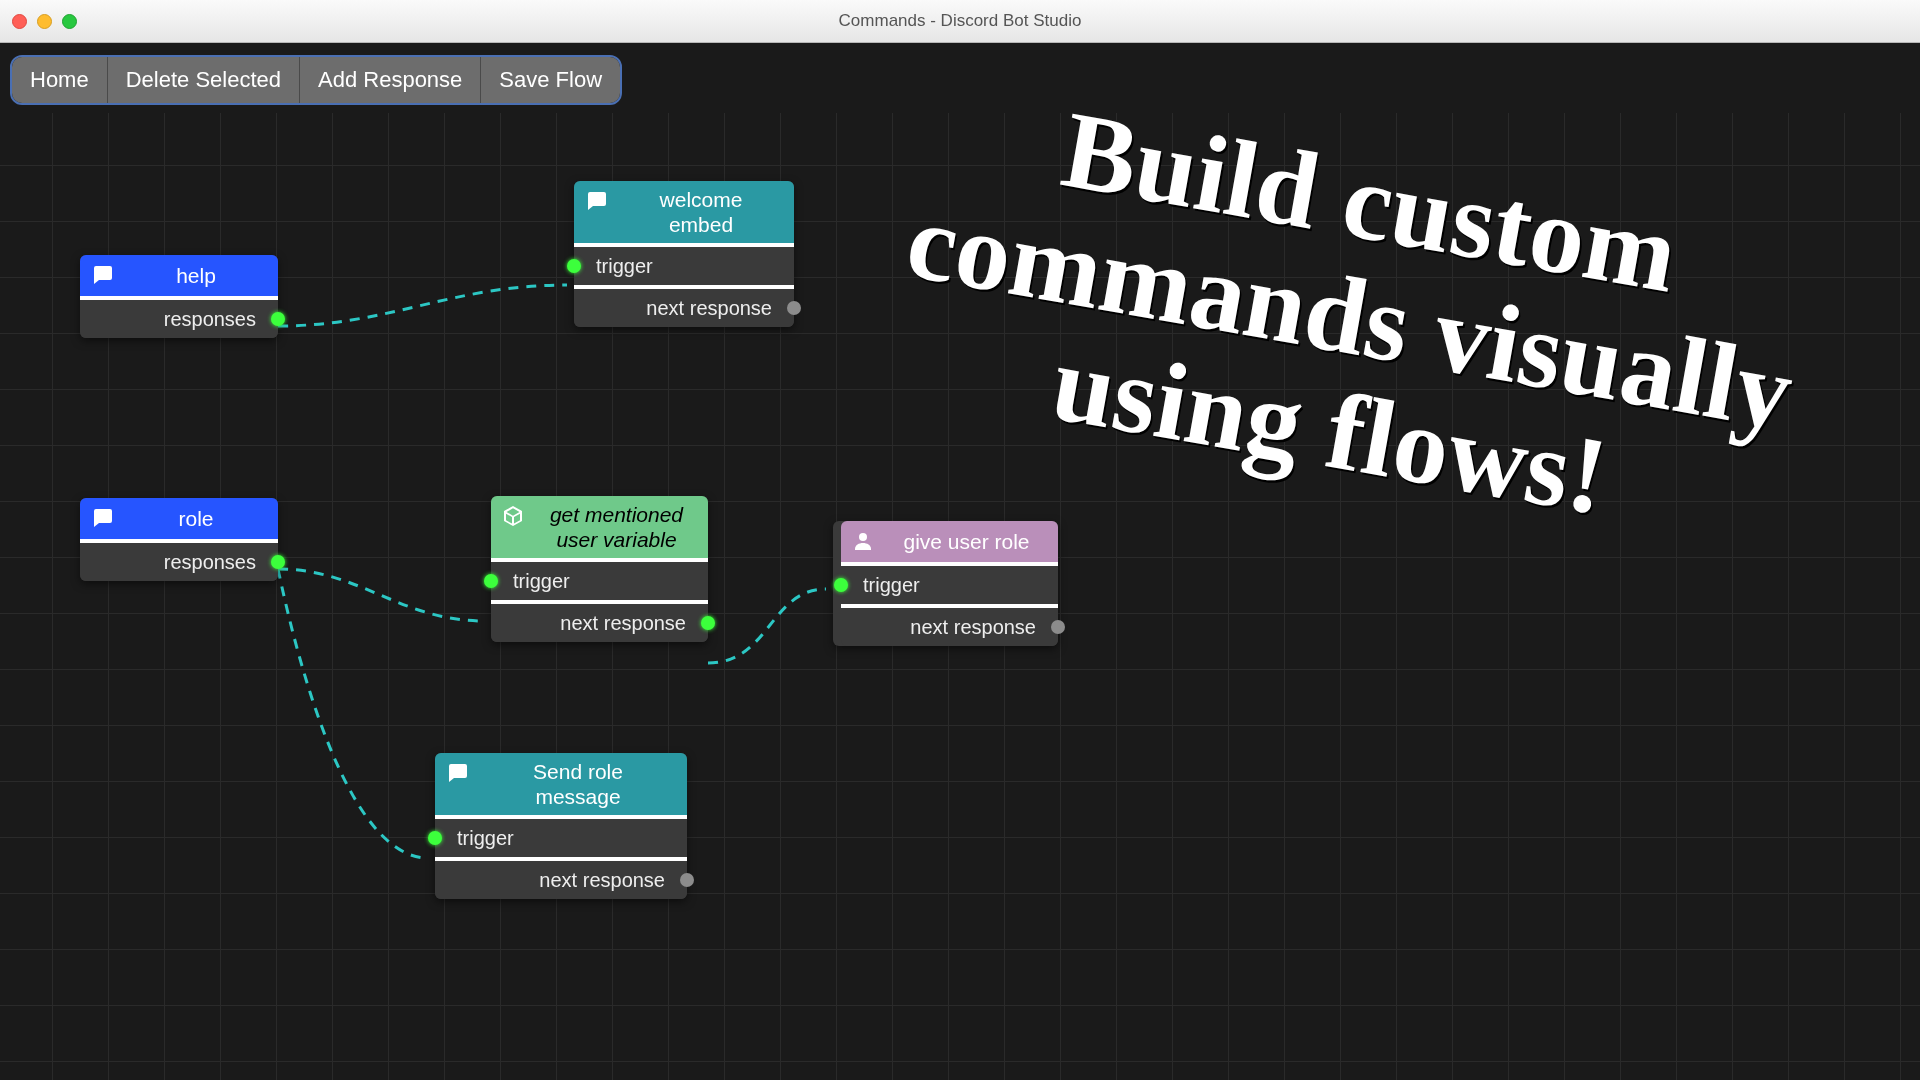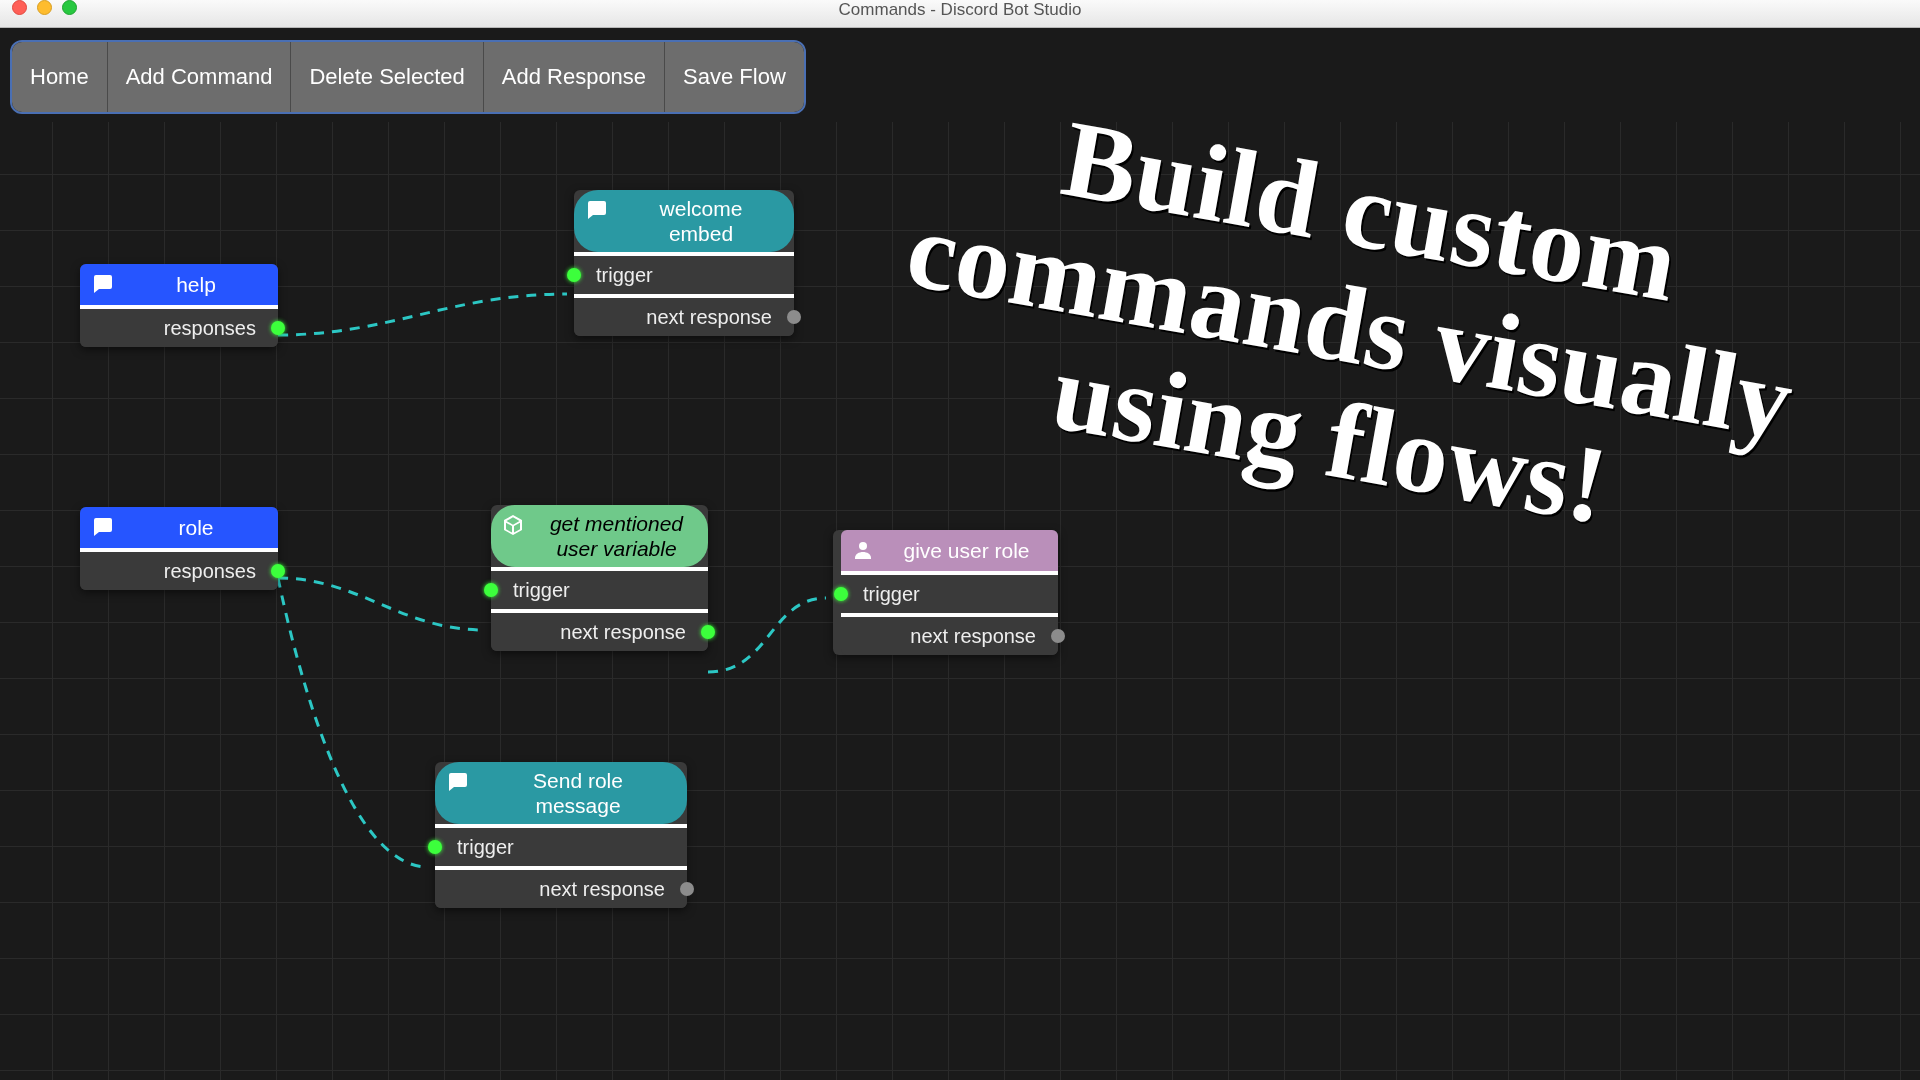--- a/index.html
+++ b/index.html
@@ -1,24 +1,24 @@
 <!DOCTYPE html>
 <html><head>
 <meta charset="utf-8">
 <style>
   * { box-sizing: border-box; margin: 0; padding: 0; }
   html, body { width: 1920px; height: 1080px; overflow: hidden; font-family: -apple-system, BlinkMacSystemFont, "Segoe UI", Arial, sans-serif; }
   
   
   .titlebar {
-    height: 28px;
+    height: 43px;
     background: linear-gradient(#fafafa, #e6e6e6);
     border-bottom: 1px solid #b8b8b8;
     display: flex;
-    align-items: flex-start;
+    align-items: center;
     position: relative;
   }
   .traffic-lights { display: flex; gap: 10px; margin-left: 12px; }
   .tl { width: 15px; height: 15px; border-radius: 50%; }
   .tl.red    { background: #ff5f57; border: 1px solid #e1483f; }
   .tl.yellow { background: #febc2e; border: 1px solid #d89e22; }
   .tl.green  { background: #28c840; border: 1px solid #1ea330; }
   .titlebar-title {
     position: absolute; left: 0; right: 0; text-align: center;
     font-size: 17px; color: #555; font-weight: 500;
@@ -34,21 +34,21 @@
   .btn-group {
     display: inline-flex;
     border: 2px solid #4a6fb3;
     border-radius: 12px;
     overflow: hidden;
   }
   .tb-btn {
     background: #6d6d6d;
     color: #fff;
     font-size: 22px;
-    padding: 22px 18px;
+    padding: 10px 18px;
     border: none;
     border-right: 1px solid #4a4a4a;
     cursor: pointer;
   }
   .tb-btn:last-child { border-right: none; }
 
   
   .canvas-wrap { position: relative; width: 1920px; height: calc(1080px - 28px - 68px); background: #1a1a1a; }
   .canvas {
     position: absolute; inset: 0;
@@ -69,21 +69,21 @@
   }
   .node-header {
     color: #fff;
     font-size: 21px;
     padding: 8px 10px 8px 44px;
     text-align: center;
     border-radius: 6px 6px 0 0;
     position: relative;
     line-height: 1.2;
   }
-  .node-header.two-line { padding-top: 6px; padding-bottom: 6px; border-radius: 24px; }
+  .node-header.two-line { padding-top: 6px; padding-bottom: 6px; }
   .node-header .hicon {
     position: absolute; left: 10px; top: 8px;
     width: 24px; height: 24px; fill: #fff;
   }
   .hdr-blue   { background: #2655ff; }
   .hdr-teal   { background: #2a99a3; }
   .hdr-green  { background: #6fc98a; color: #000000; font-style: italic; }
   .hdr-purple { background: #ba8fba; }
 
   .row {
@@ -138,21 +138,20 @@
     <div class="tl red"></div>
     <div class="tl yellow"></div>
     <div class="tl green"></div>
   </div>
   <div class="titlebar-title">Commands - Discord Bot Studio</div>
 </div>
 
 <div class="toolbar">
   <div class="btn-group">
     <button class="tb-btn">Home</button>
-    <button class="tb-btn">Add Command</button>
     <button class="tb-btn">Delete Selected</button>
     <button class="tb-btn">Add Response</button>
     <button class="tb-btn">Save Flow</button>
   </div>
 </div>
 
 <div class="canvas-wrap">
   <div class="canvas">
 
     <svg class="wires">

